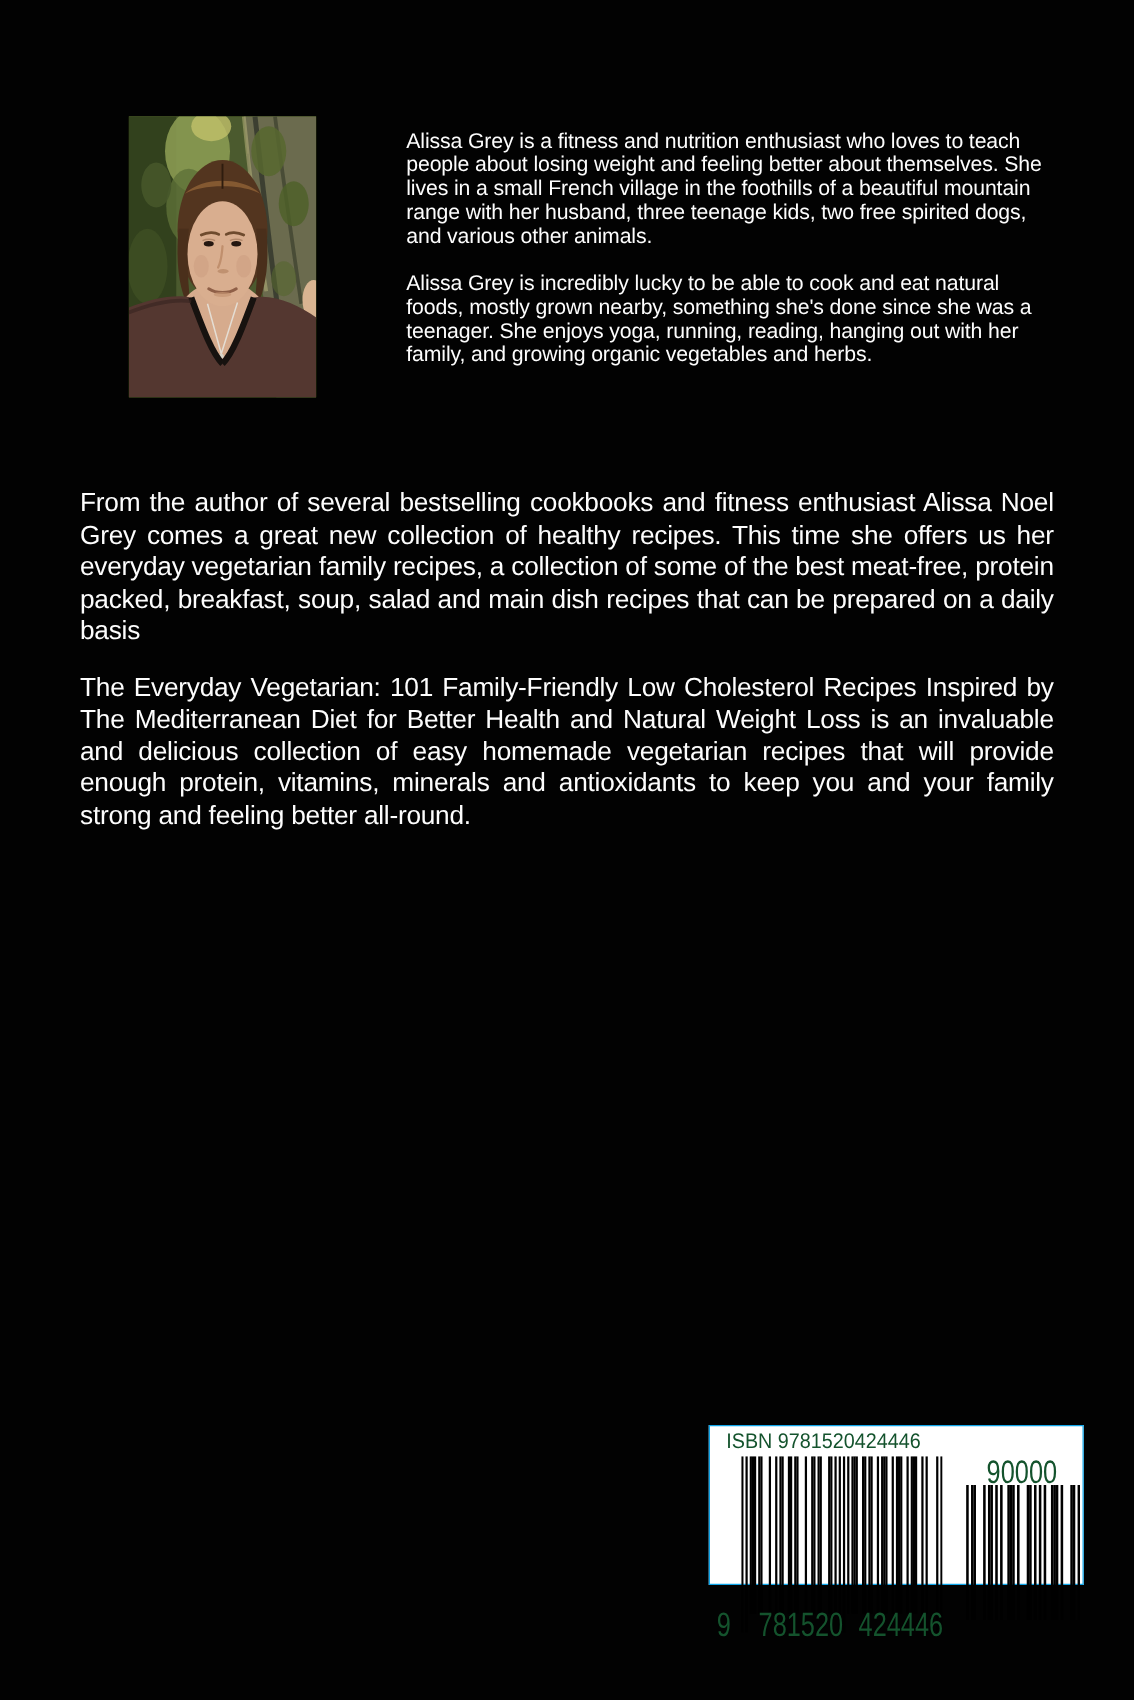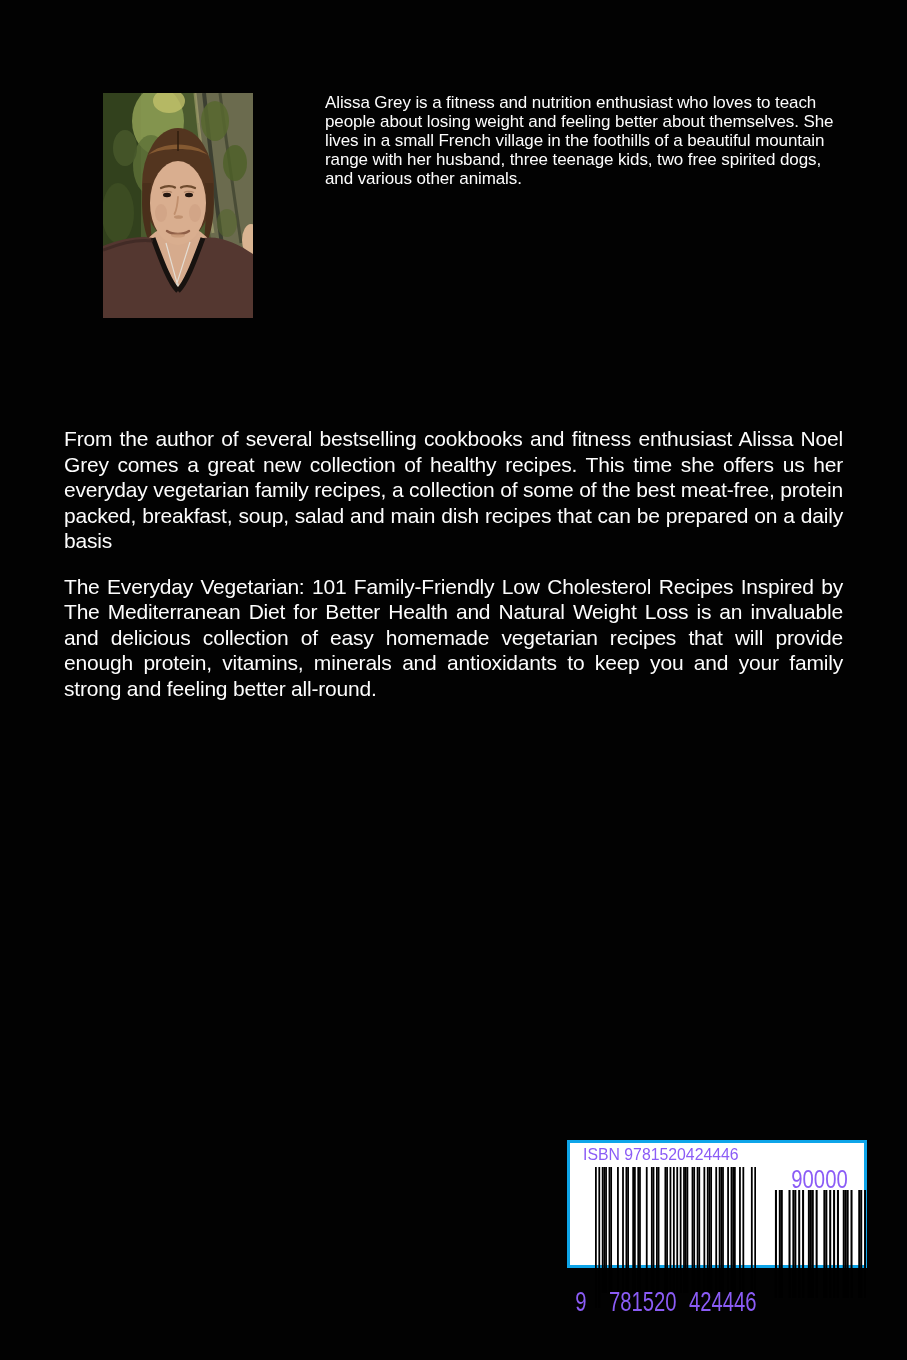--- a/index.html
+++ b/index.html
@@ -16,34 +16,33 @@
     position:absolute;left:103px;top:93px;width:150px;height:225px;
     overflow:hidden;background:#46551f;
   }
   .photo svg{display:block;width:150px;height:225px;}
   
   .bio{
     position:absolute;left:325px;top:87px;width:517px;
     font-size:17px;line-height:19px;text-align:left;
     letter-spacing:-0.1px;
   }
-  .bio p{margin:6px 0 19px 0;}
+  .bio p{margin:16px 0 19px 0;}
   
   .description{
     position:absolute;left:64px;top:390px;width:779px;
     font-size:21px;line-height:25.5px;text-align:justify;
     letter-spacing:-0.2px;
-    margin-top:36px;
   }
   .description p{margin:0 0 20px 0;}
   
   .barcode-box{
     position:absolute;left:567px;top:1140px;width:300px;height:128px;
-    background:#ffffff;border:3px solid #0ea5e9;box-sizing:border-box;
-    color:#8b5cf6;
+    background:#ffffff;border:1px solid #0ea5e9;box-sizing:border-box;
+    color:#14532d;
   }
   .isbn-label{
     position:absolute;left:13px;top:2px;
     font-size:17px;font-weight:normal;white-space:nowrap;
     transform:scaleX(0.93);transform-origin:left top;
   }
   .ean13{position:absolute;left:25px;top:24px;width:161px;height:141px;}
   .ean5{position:absolute;left:203px;top:47px;width:93px;height:108px;}
   .bc-digit{
     position:absolute;top:148px;height:22px;
@@ -128,20 +127,21 @@
         <path d="M0,225 L0,153 C18,146 36,142 50,145 C60,172 67,190 75,198 C83,190 90,172 100,145 C116,142 136,151 150,161 L150,225 Z" fill="#543730"></path>
         <path d="M50,145 C60,172 67,190 75,198" stroke="#17120f" stroke-width="5" fill="none"></path>
         <path d="M100,145 C90,172 83,190 75,198" stroke="#17120f" stroke-width="5" fill="none"></path>
         <path d="M0,157 C18,150 36,146 50,148" stroke="#3b2722" stroke-width="3" fill="none" opacity="0.7"></path>
       </g>
     </svg>
   </div>
 
   <div class="bio">
     <p>Alissa Grey is a fitness and nutrition enthusiast who loves to teach people about losing weight and feeling better about themselves. She lives in a small French village in the foothills of a beautiful mountain range with her husband, three teenage kids, two free spirited dogs, and various other animals.</p>
+    <p>Alissa Grey is incredibly lucky to be able to cook and eat natural foods, mostly grown nearby, something she's done since she was a teenager. She enjoys yoga, running, reading, hanging out with her family, and growing organic vegetables and herbs.</p>
   </div>
 
   <div class="description">
     <p>From the author of several bestselling cookbooks and fitness enthusiast Alissa Noel Grey comes a great new collection of healthy recipes. This time she offers us her everyday vegetarian family recipes, a collection of some of the best meat-free, protein packed, breakfast, soup, salad and main dish recipes that can be prepared on a daily basis</p>
     <p>The Everyday Vegetarian: 101 Family-Friendly Low Cholesterol Recipes Inspired by The Mediterranean Diet for Better Health and Natural Weight Loss is an invaluable and delicious collection of easy homemade vegetarian recipes that will provide enough protein, vitamins, minerals and antioxidants to keep you and your family strong and feeling better all-round.</p>
   </div>
 
   <div class="barcode-box">
     <div class="isbn-label">ISBN 9781520424446</div>
     <svg id="ean13" class="ean13" viewBox="0 0 95 141" preserveAspectRatio="none">

